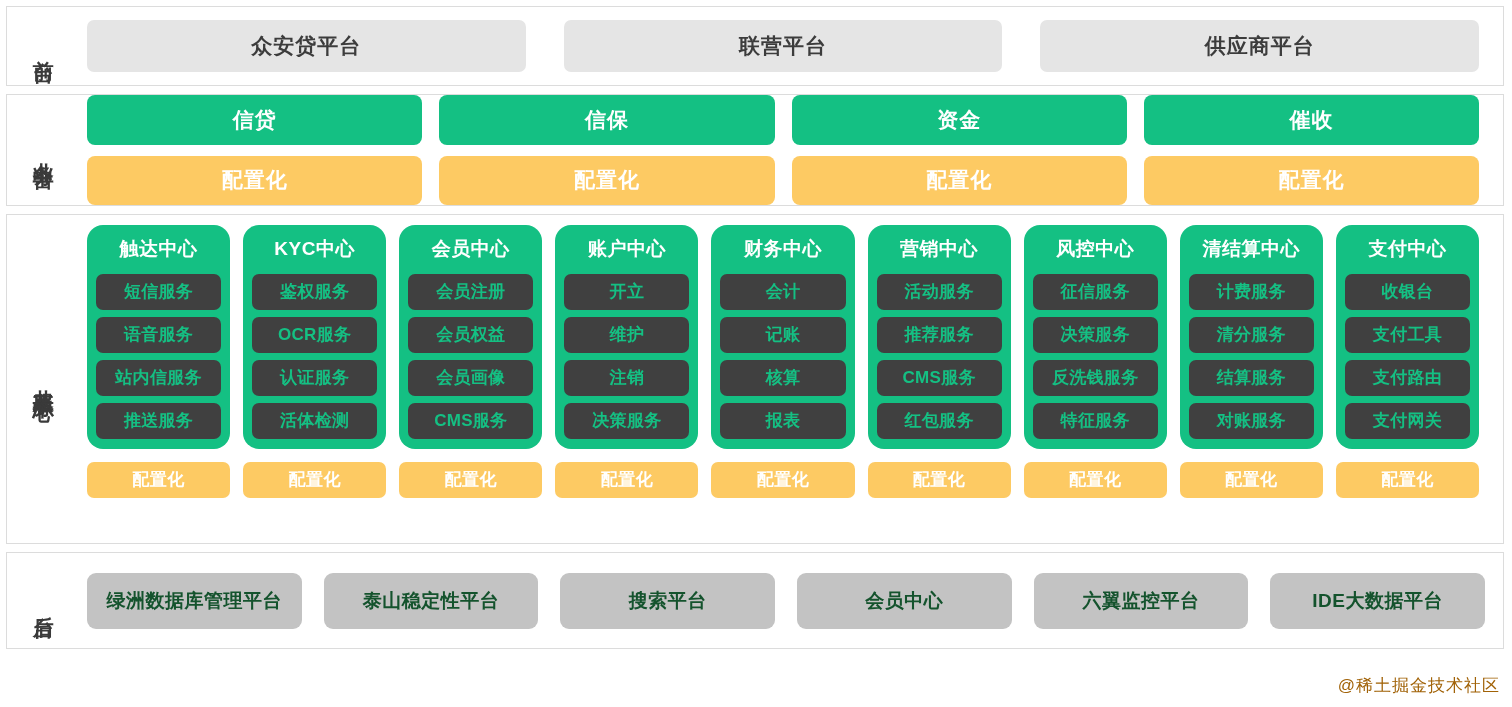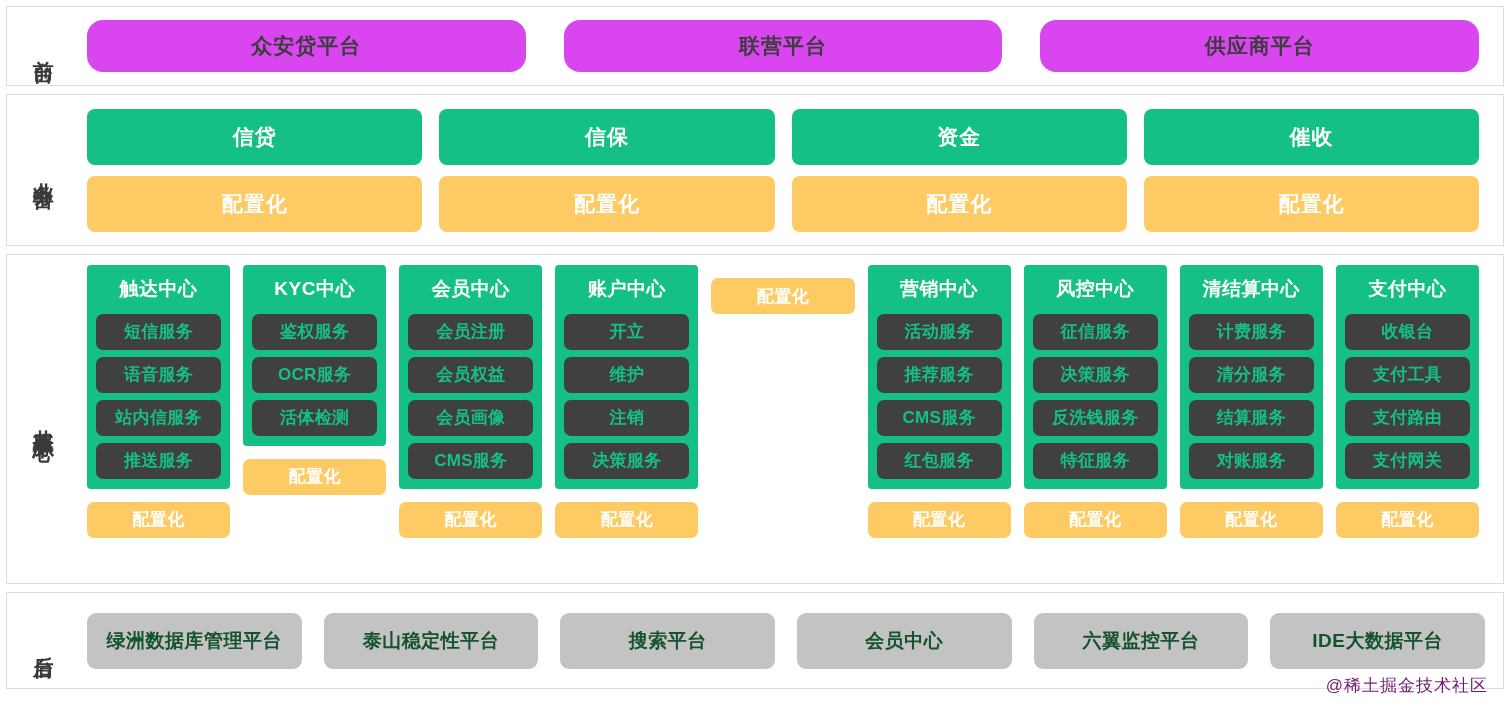--- a/index.html
+++ b/index.html
@@ -62,34 +62,34 @@
     height: 80px;
   }
   .row-front .panel-body {
     align-items: center;
     padding: 0 24px 0 8px;
     gap: 38px;
   }
   .front-card {
     flex: 1 1 0;
     height: 52px;
-    background: #d946ef;
-    border-radius: 16px;
+    background: #e5e5e5;
+    border-radius: 7px;
     display: flex;
     align-items: center;
     justify-content: center;
     color: #3c3c3c;
     font-size: 21px;
     font-weight: 700;
     letter-spacing: 1px;
   }
 
   
   .row-business {
-    height: 152px;
+    height: 112px;
   }
   .row-business .panel-body {
     flex-direction: column;
     justify-content: center;
     gap: 11px;
     padding: 0 24px 0 8px;
   }
   .biz-line {
     display: flex;
     gap: 17px;
@@ -118,21 +118,21 @@
     gap: 13px;
   }
   .center-col {
     flex: 1 1 0;
     display: flex;
     flex-direction: column;
     min-width: 0;
   }
   .center-box {
     background: #14c083;
-    border-radius: 4px;
+    border-radius: 16px;
     padding: 8px 9px 10px 9px;
     display: flex;
     flex-direction: column;
     gap: 7px;
     flex: 0 0 auto;
   }
   .center-title {
     color: #ffffff;
     font-size: 19px;
     font-weight: 700;
@@ -188,23 +188,23 @@
     justify-content: center;
     color: #14532d;
     font-size: 19px;
     font-weight: 700;
     letter-spacing: 0.5px;
     white-space: nowrap;
   }
 
   .watermark {
     position: absolute;
-    right: 24px;
+    right: 12px;
     bottom: 10px;
-    color: #701a75;
+    color: #a16207;
     font-size: 17px;
     letter-spacing: 1px;
     pointer-events: none;
     user-select: none;
   }
 </style>
 </head>
 <body>
 
 <div class="diagram">
@@ -249,20 +249,21 @@
           <div class="service-pill">推送服务</div>
         </div>
         <div class="config-pill">配置化</div>
       </div>
 
       <div class="center-col">
         <div class="center-box">
           <div class="center-title">KYC中心</div>
           <div class="service-pill">鉴权服务</div>
           <div class="service-pill">OCR服务</div>
+          <div class="service-pill">认证服务</div>
           <div class="service-pill">活体检测</div>
         </div>
         <div class="config-pill">配置化</div>
       </div>
 
       <div class="center-col">
         <div class="center-box">
           <div class="center-title">会员中心</div>
           <div class="service-pill">会员注册</div>
           <div class="service-pill">会员权益</div>
@@ -277,20 +278,27 @@
           <div class="center-title">账户中心</div>
           <div class="service-pill">开立</div>
           <div class="service-pill">维护</div>
           <div class="service-pill">注销</div>
           <div class="service-pill">决策服务</div>
         </div>
         <div class="config-pill">配置化</div>
       </div>
 
       <div class="center-col">
+        <div class="center-box">
+          <div class="center-title">财务中心</div>
+          <div class="service-pill">会计</div>
+          <div class="service-pill">记账</div>
+          <div class="service-pill">核算</div>
+          <div class="service-pill">报表</div>
+        </div>
         <div class="config-pill">配置化</div>
       </div>
 
       <div class="center-col">
         <div class="center-box">
           <div class="center-title">营销中心</div>
           <div class="service-pill">活动服务</div>
           <div class="service-pill">推荐服务</div>
           <div class="service-pill">CMS服务</div>
           <div class="service-pill">红包服务</div>

